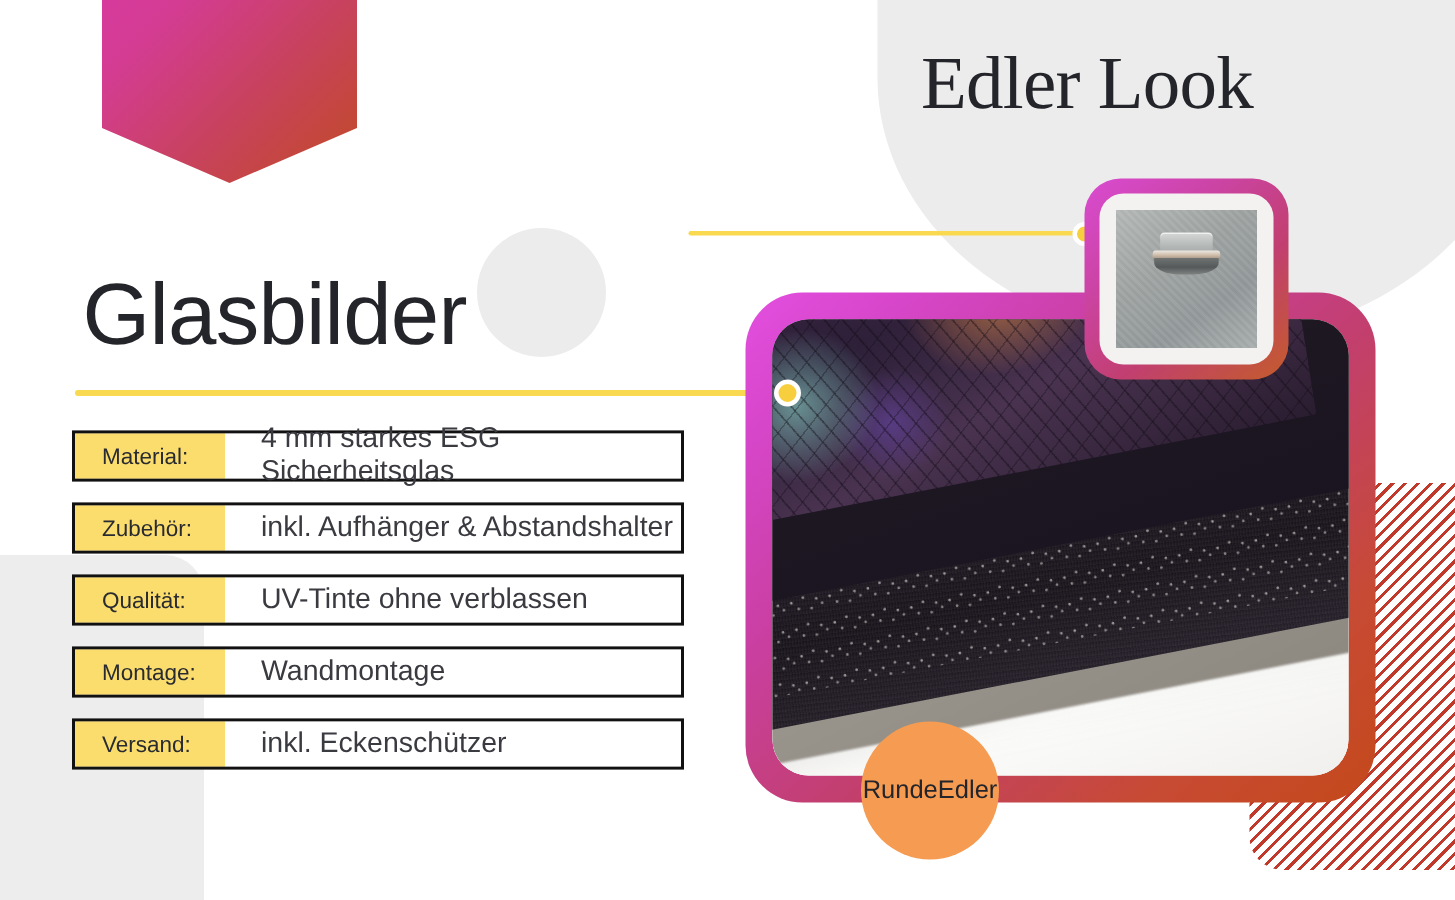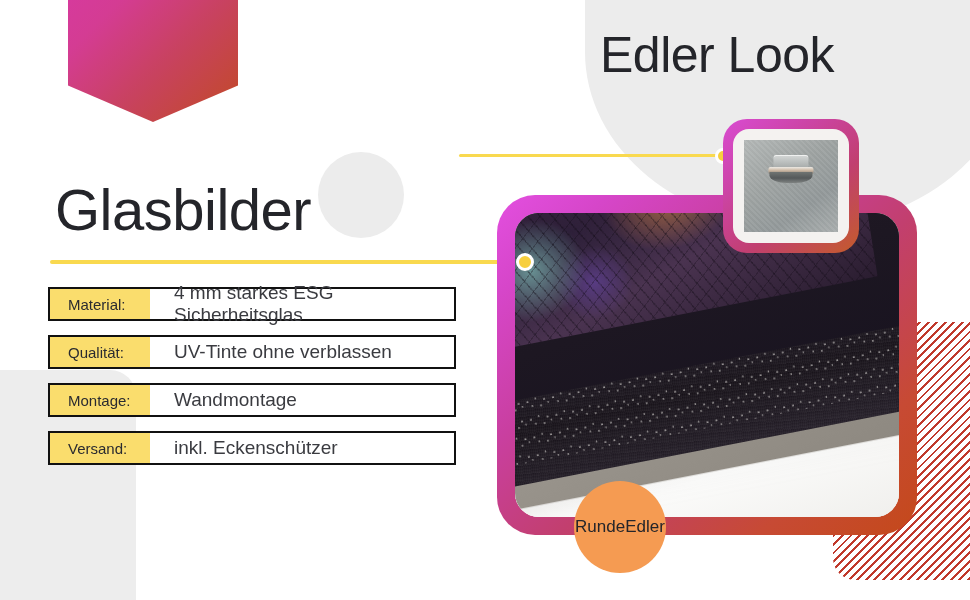--- a/index.html
+++ b/index.html
@@ -71,28 +71,29 @@
     top: 176px;
     font-size: 58px;
     font-weight: 400;
     color: #24252a;
     letter-spacing: -0.5px;
     z-index: 4;
     white-space: nowrap;
   }
   .headline-right {
     position: absolute;
-    left: 600px;
+    left: 614px;
     top: 26px;
     font-size: 50px;
     font-weight: 400;
     color: #24252a;
     letter-spacing: -0.5px;
     z-index: 4;
     white-space: nowrap;
+    font-family: Liberation Serif, serif;
   }
 
   
   .lead-line-left {
     position: absolute;
     left: 50px;
     top: 260px;
     width: 472px;
     height: 4px;
     background: #f9d94f;
@@ -445,20 +446,24 @@
 
   <div class="lead-line-top"></div>
   <div class="lead-dot-top"></div>
 
   <div class="spec-table">
     <div class="spec-row">
       <div class="spec-label">Material:</div>
       <div class="spec-value">4 mm starkes ESG Sicherheitsglas</div>
     </div>
     <div class="spec-row">
+      <div class="spec-label">Zubehör:</div>
+      <div class="spec-value">inkl. Aufhänger &amp; Abstandshalter</div>
+    </div>
+    <div class="spec-row">
       <div class="spec-label">Qualität:</div>
       <div class="spec-value">UV-Tinte ohne verblassen</div>
     </div>
     <div class="spec-row">
       <div class="spec-label">Montage:</div>
       <div class="spec-value">Wandmontage</div>
     </div>
     <div class="spec-row">
       <div class="spec-label">Versand:</div>
       <div class="spec-value">inkl. Eckenschützer</div>

